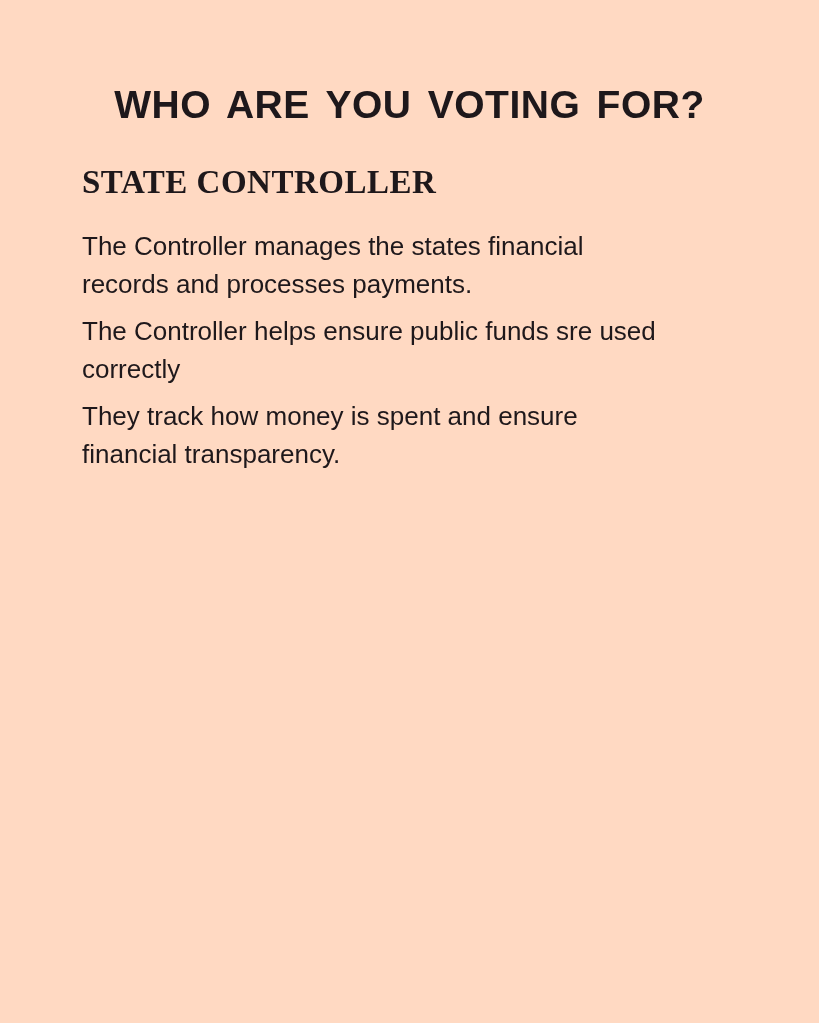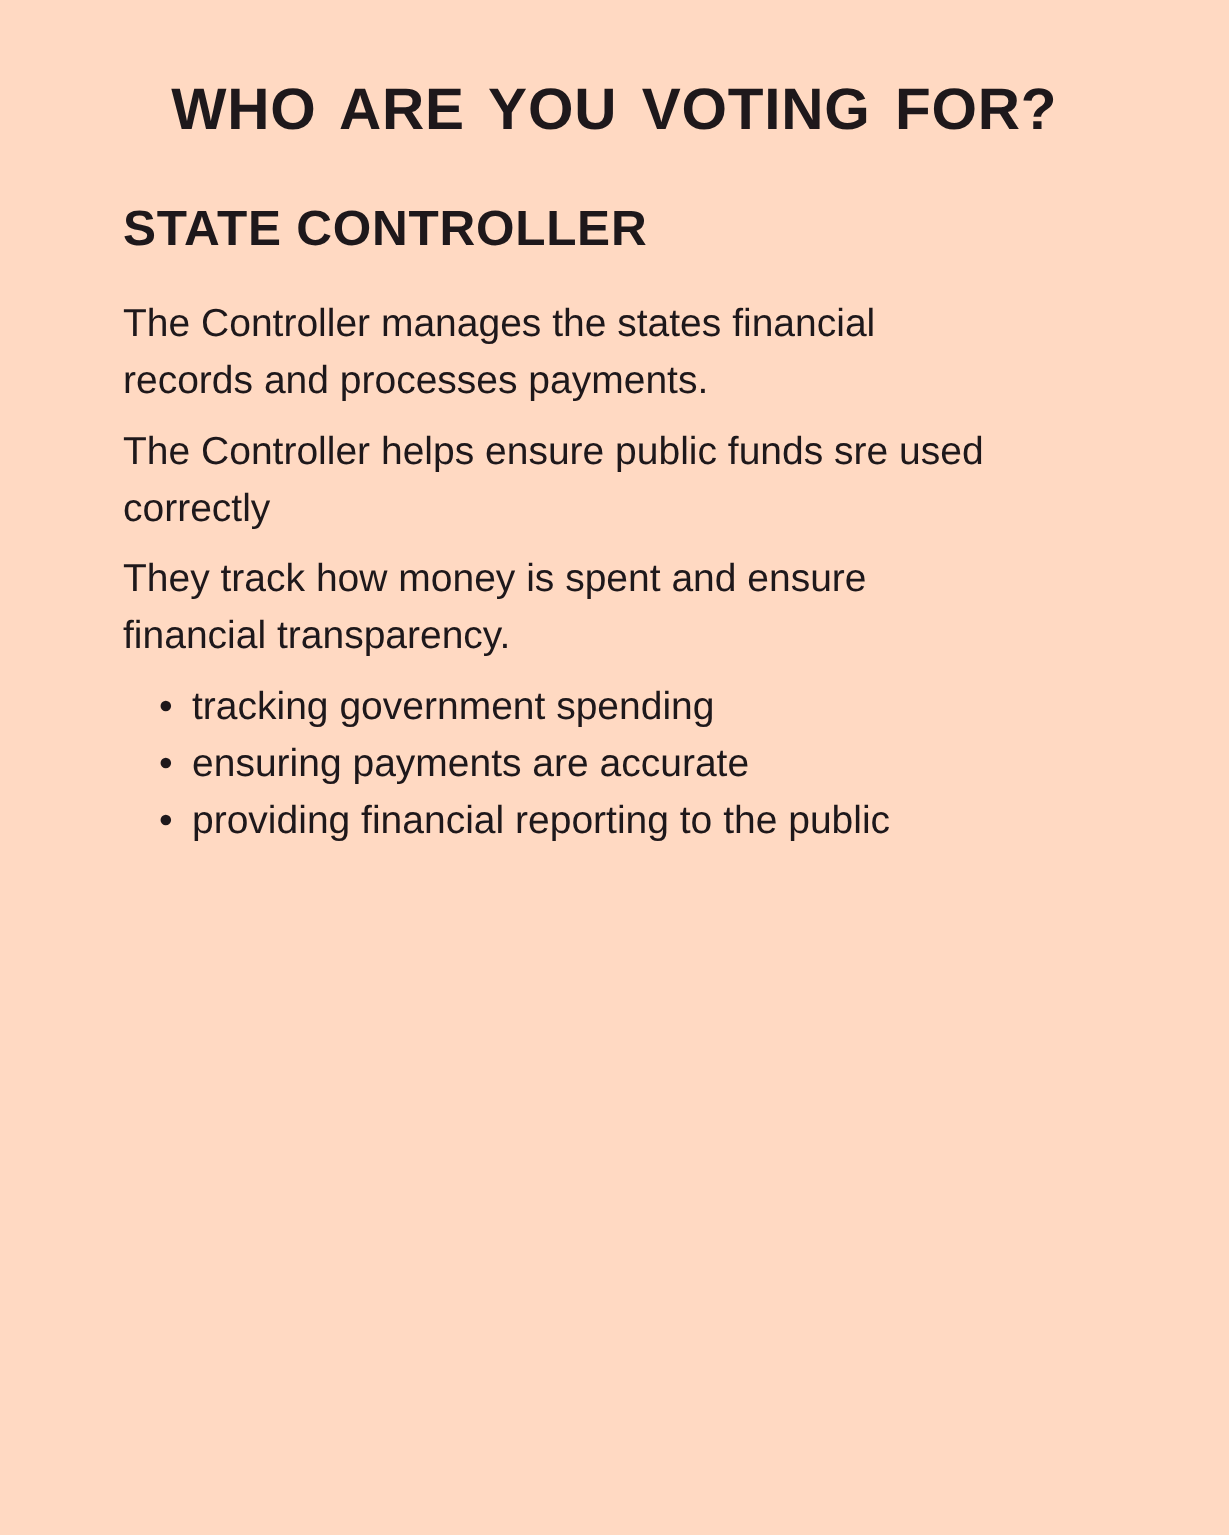--- a/index.html
+++ b/index.html
@@ -12,34 +12,35 @@
     font-family: "Liberation Sans", sans-serif;
     background: var(--bg);
   }
   .page {
     width: 819px;
     height: 765px;
     background: var(--bg);
     color: var(--text);
     padding: 54px 60px 0 82px;
     overflow: hidden;
+    margin-top: 31px;
   }
   .page-title {
     font-family: "Liberation Sans", sans-serif;
     font-weight: 900;
     font-size: 39px;
     line-height: 1.0;
     letter-spacing: 0.5px;
     word-spacing: 5px;
     text-align: center;
     margin-left: -22px;   
     margin-right: 0;
   }
   .section-heading {
-    font-family: Liberation Sans, sans-serif;
+    font-family: Liberation Serif, serif;
     font-weight: 900;
     font-size: 33px;
     line-height: 1.0;
     letter-spacing: 0.5px;
     margin-top: 42px;
   }
   .candidate-name {
     font-size: 26px;
     line-height: 1.1;
     margin-top: 28px;
@@ -84,20 +85,15 @@
 
 
   <div class="body-copy">
     <p>The Controller manages the states financial
 records and processes payments.</p>
     <p>The Controller helps ensure public funds sre used
 correctly</p>
     <p>They track how money is spent and ensure
 financial transparency.</p>
 
-    <ul class="bullet-list">
-      <li>tracking government spending</li>
-      <li>ensuring payments are accurate</li>
-      <li>providing financial reporting to the public</li>
-    </ul>
   </div>
 
 </div>
 
 </body></html>

